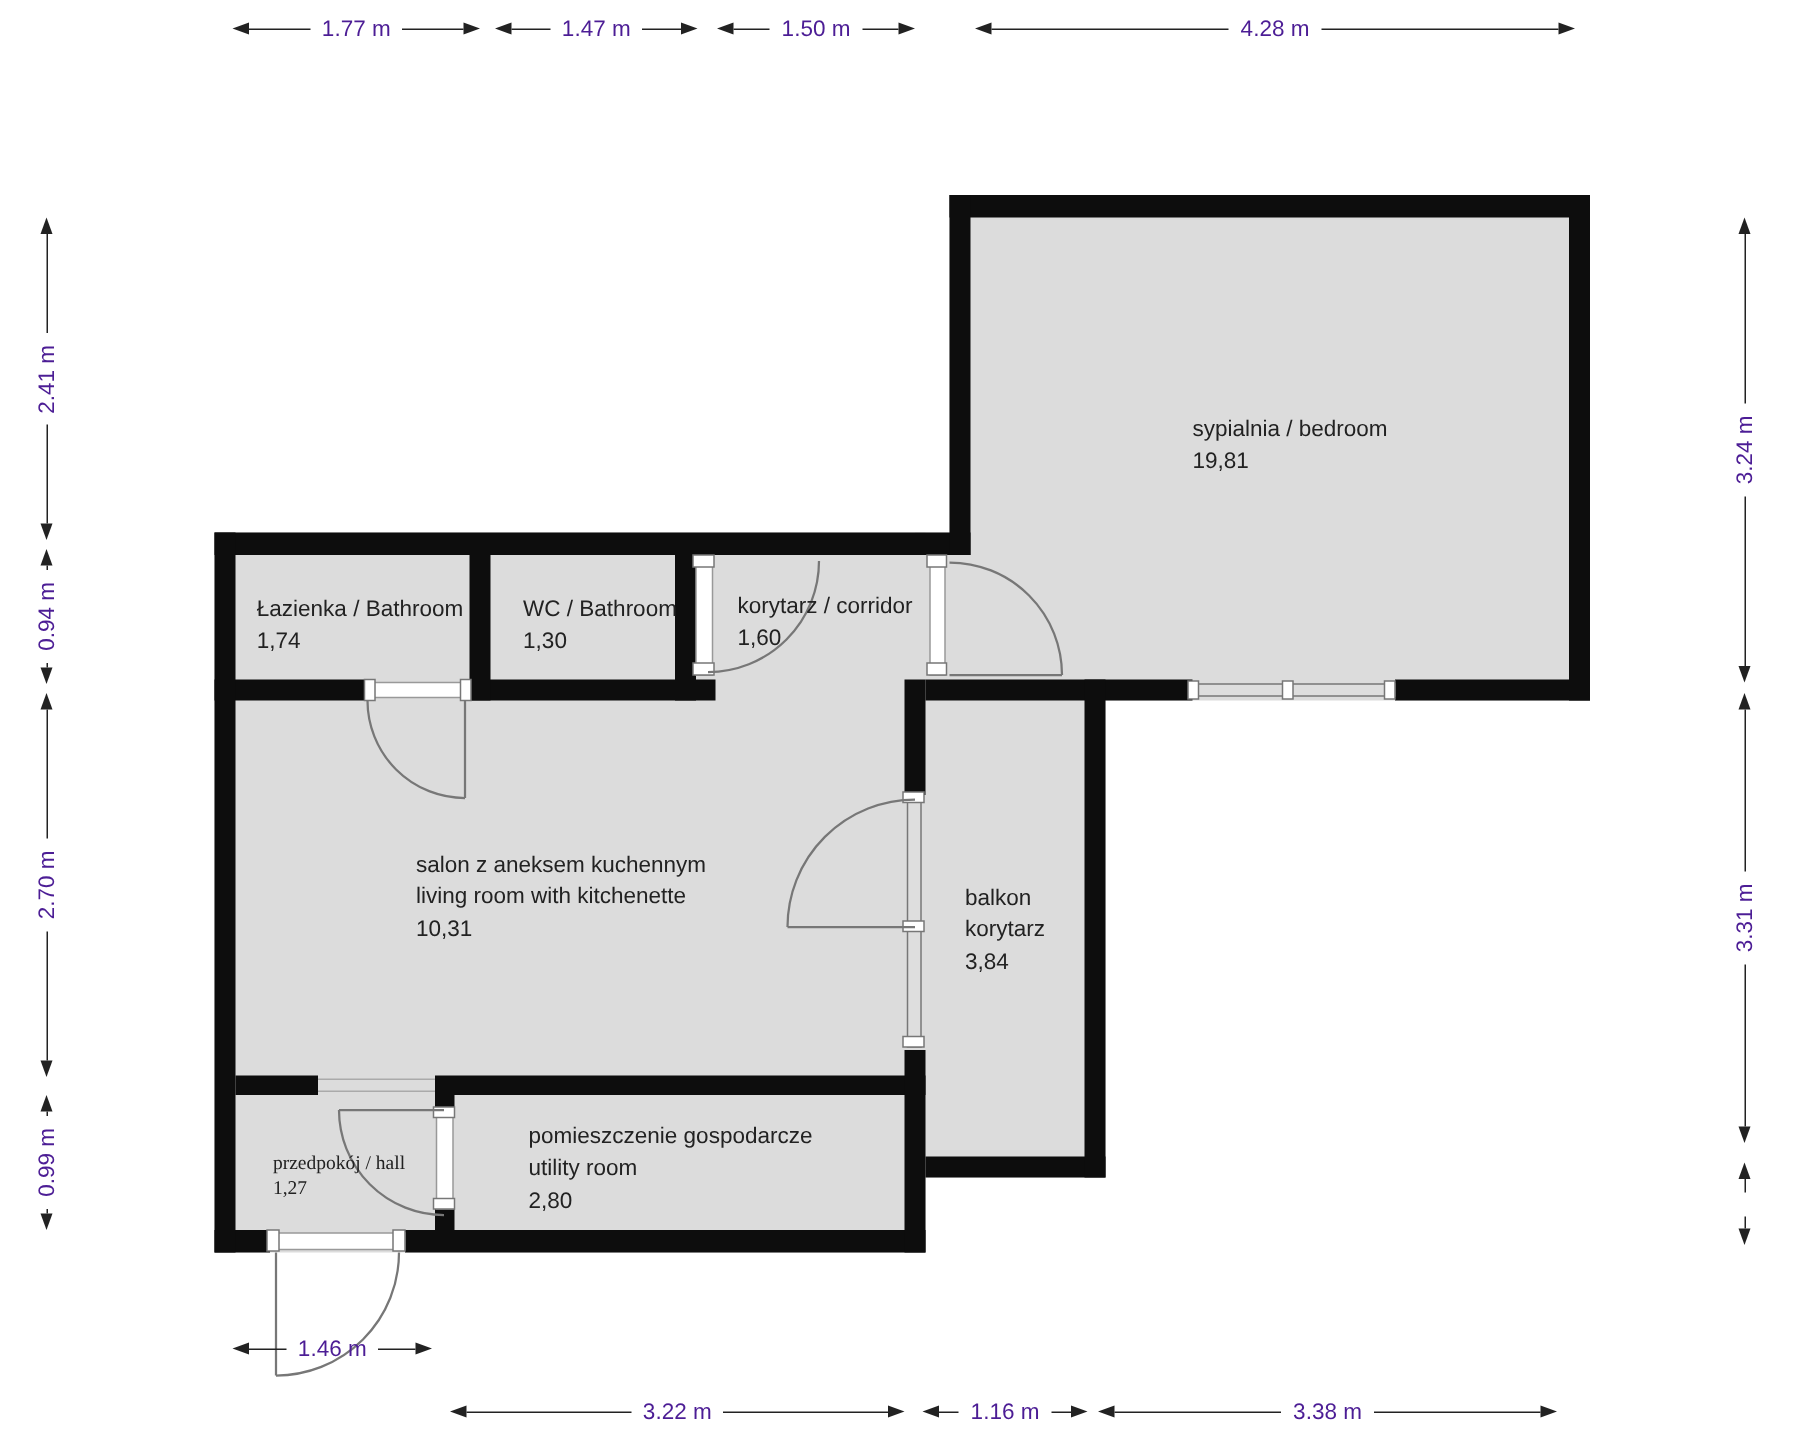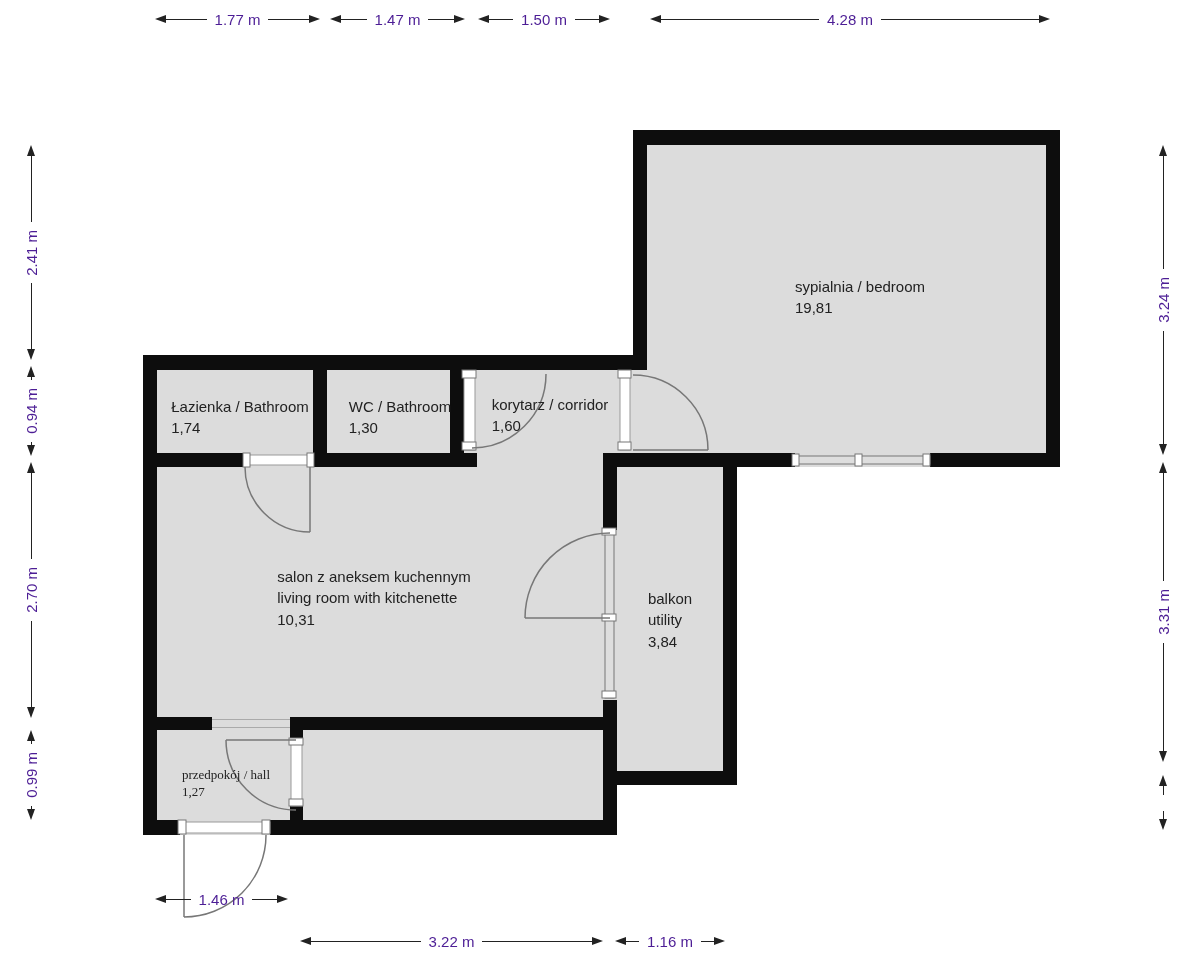--- a/index.html
+++ b/index.html
@@ -153,29 +153,34 @@
   </div>
 
   <div class="room-label" style="left:374px;top:598px">
     <div>salon z aneksem kuchennym</div>
     <div>living room with kitchenette</div>
     <div>10,31</div>
   </div>
 
   <div class="room-label" style="left:670px;top:620px">
     <div>balkon</div>
-    <div>utility</div>
+    <div>korytarz</div>
     <div>3,84</div>
   </div>
 
   <div class="room-label small" style="left:226px;top:784px">
     <div>przedpokój / hall</div>
     <div>1,27</div>
   </div>
 
+  <div class="room-label" style="left:447px;top:779px">
+    <div>pomieszczenie gospodarcze</div>
+    <div>utility room</div>
+    <div>2,80</div>
+  </div>
 
   <div class="dim dim-h" style="left:155px;top:8px;width:165px">
     <span class="ah ah-left"></span>
     <span class="ln"></span>
     <span class="lbl">1.77 m</span>
     <span class="ln"></span>
     <span class="ah ah-right"></span>
   </div>
   <div class="dim dim-h" style="left:330px;top:8px;width:135px">
     <span class="ah ah-left"></span>
@@ -213,20 +218,27 @@
     <span class="ln"></span>
     <span class="ah ah-right"></span>
   </div>
   <div class="dim dim-h" style="left:615px;top:930px;width:110px">
     <span class="ah ah-left"></span>
     <span class="ln"></span>
     <span class="lbl">1.16 m</span>
     <span class="ln"></span>
     <span class="ah ah-right"></span>
   </div>
+  <div class="dim dim-h" style="left:732px;top:930px;width:306px">
+    <span class="ah ah-left"></span>
+    <span class="ln"></span>
+    <span class="lbl">3.38 m</span>
+    <span class="ln"></span>
+    <span class="ah ah-right"></span>
+  </div>
 
   <div class="dim dim-v" style="left:20px;top:145px;height:215px">
     <span class="ah ah-up"></span>
     <span class="ln"></span>
     <span class="lbl">2.41 m</span>
     <span class="ln"></span>
     <span class="ah ah-down"></span>
   </div>
   <div class="dim dim-v" style="left:20px;top:366px;height:90px">
     <span class="ah ah-up"></span>

